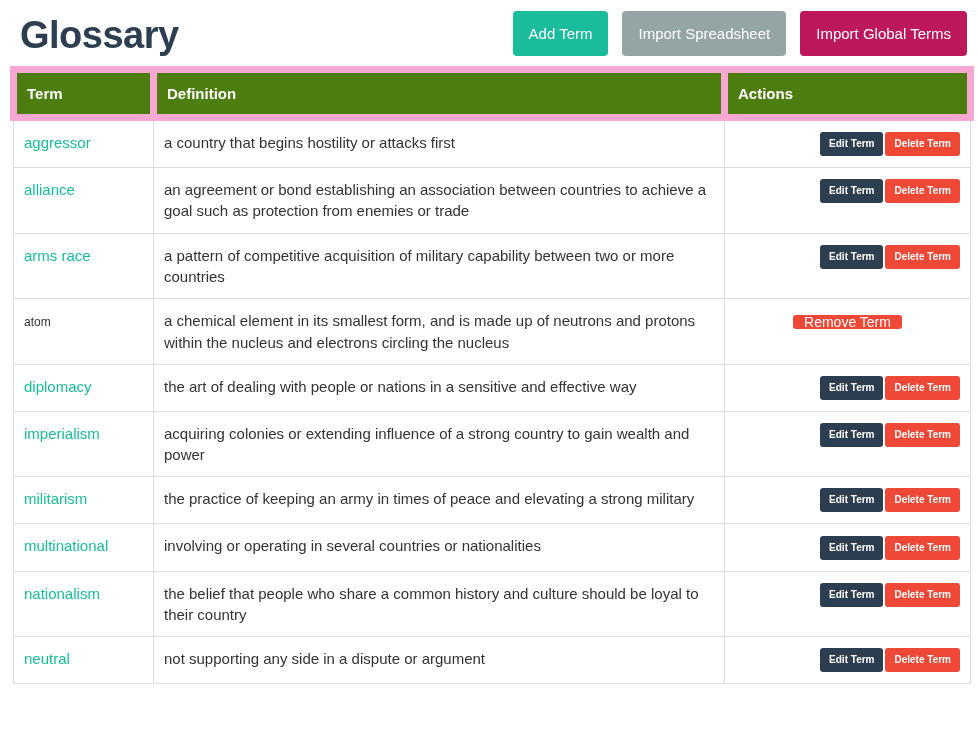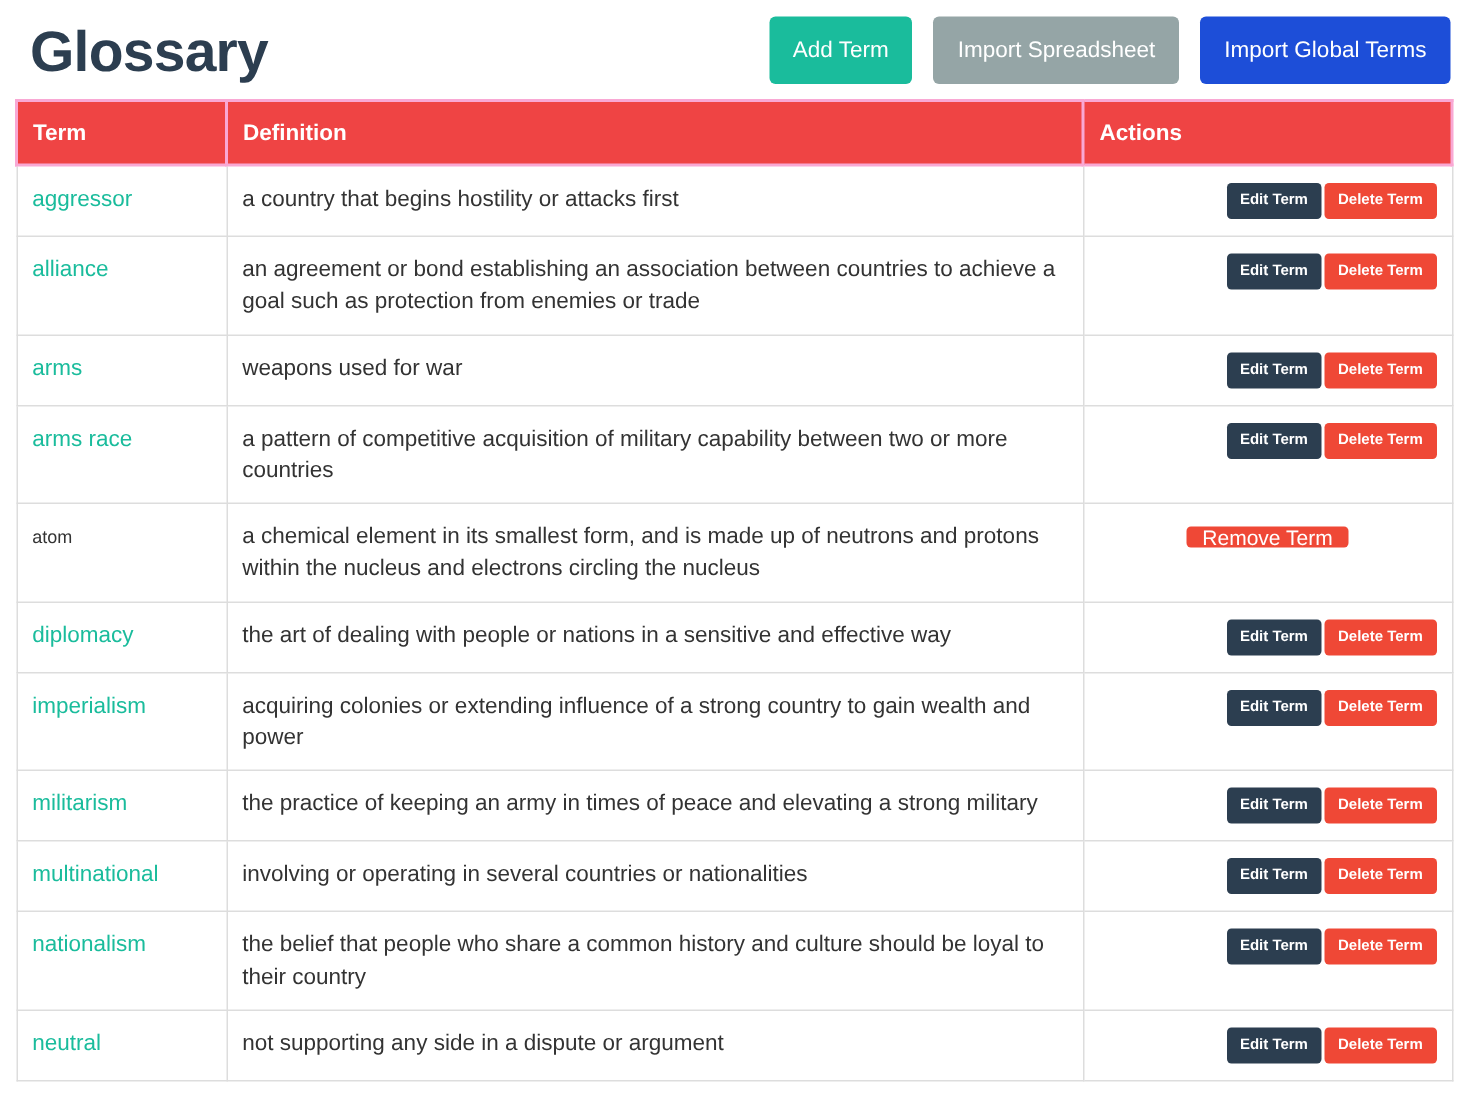--- a/index.html
+++ b/index.html
@@ -52,42 +52,42 @@
     color: #ffffff;
     font-family: "Liberation Sans", sans-serif;
     font-size: 15px;
     line-height: 1;
     cursor: pointer;
     white-space: nowrap;
     padding: 15px 16px;
   }
   .btn-add       { background: #1abc9c; }
   .btn-import    { background: #95a5a6; }
-  .btn-global    { background: #1d4ed8; }
+  .btn-global    { background: #be185d; }
 
   
   .table-wrap {
     padding: 0 10px;
   }
 
   table.glossary {
     width: 957px;
     border-collapse: collapse;
     table-layout: fixed;
     border: 1px solid #dddddd;
   }
 
   table.glossary thead th {
-    background: #ef4444;
+    background: #4d7c0f;
     color: #ffffff;
     font-size: 15px;
     font-weight: bold;
     text-align: left;
     padding: 12px 10px;
-    border: 2px solid #f9a8d4;
+    border: 7px solid #f9a8d4;
     height: 38px;
     vertical-align: middle;
   }
 
   col.col-term   { width: 140px; }
   col.col-def    { width: 571px; }
   col.col-act    { width: 246px; }
 
   table.glossary tbody td {
     border: 1px solid #dddddd;
@@ -172,25 +172,20 @@
             <td class="cell-term"><span class="term-link">aggressor</span></td>
             <td class="cell-def">a country that begins hostility or attacks first</td>
             <td class="cell-actions"><button class="btn-sm btn-edit">Edit Term</button><button class="btn-sm btn-delete">Delete Term</button></td>
           </tr>
           <tr>
             <td class="cell-term"><span class="term-link">alliance</span></td>
             <td class="cell-def">an agreement or bond establishing an association between countries to achieve a goal such as protection from enemies or trade</td>
             <td class="cell-actions"><button class="btn-sm btn-edit">Edit Term</button><button class="btn-sm btn-delete">Delete Term</button></td>
           </tr>
           <tr>
-            <td class="cell-term"><span class="term-link">arms</span></td>
-            <td class="cell-def">weapons used for war</td>
-            <td class="cell-actions"><button class="btn-sm btn-edit">Edit Term</button><button class="btn-sm btn-delete">Delete Term</button></td>
-          </tr>
-          <tr>
             <td class="cell-term"><span class="term-link">arms race</span></td>
             <td class="cell-def">a pattern of competitive acquisition of military capability between two or more countries</td>
             <td class="cell-actions"><button class="btn-sm btn-edit">Edit Term</button><button class="btn-sm btn-delete">Delete Term</button></td>
           </tr>
           <tr>
             <td class="cell-term"><span class="term-plain">atom</span></td>
             <td class="cell-def">a chemical element in its smallest form, and is made up of neutrons and protons within the nucleus and electrons circling the nucleus</td>
             <td class="cell-actions centered"><button class="btn-sm btn-remove">Remove Term</button></td>
           </tr>
           <tr>

